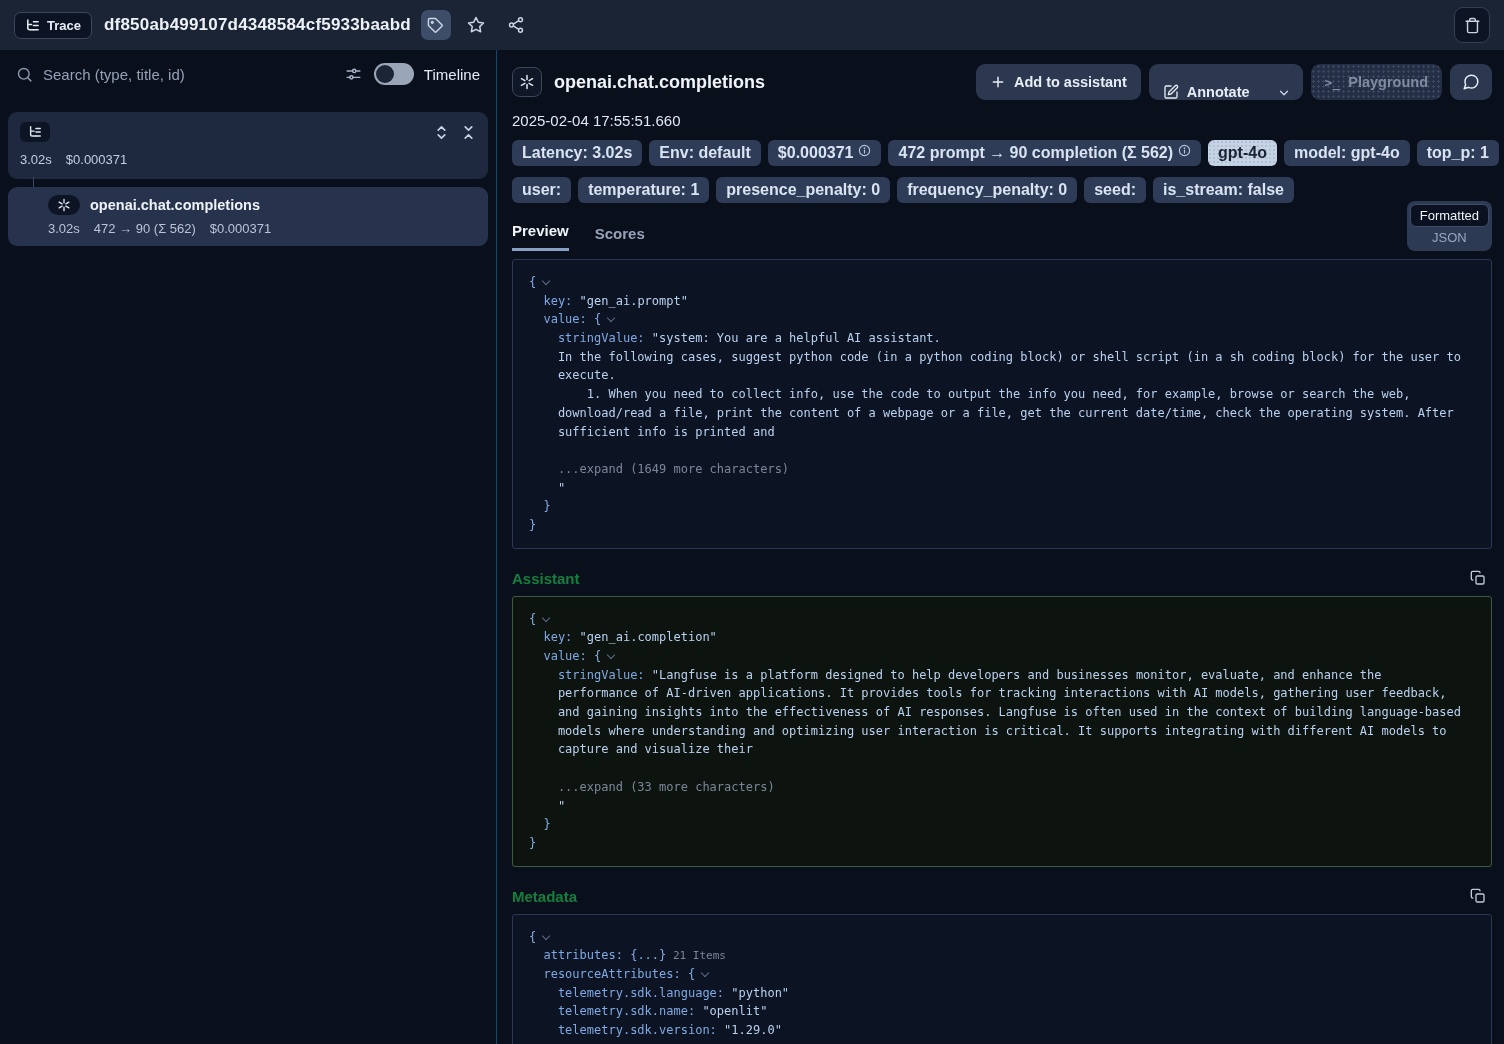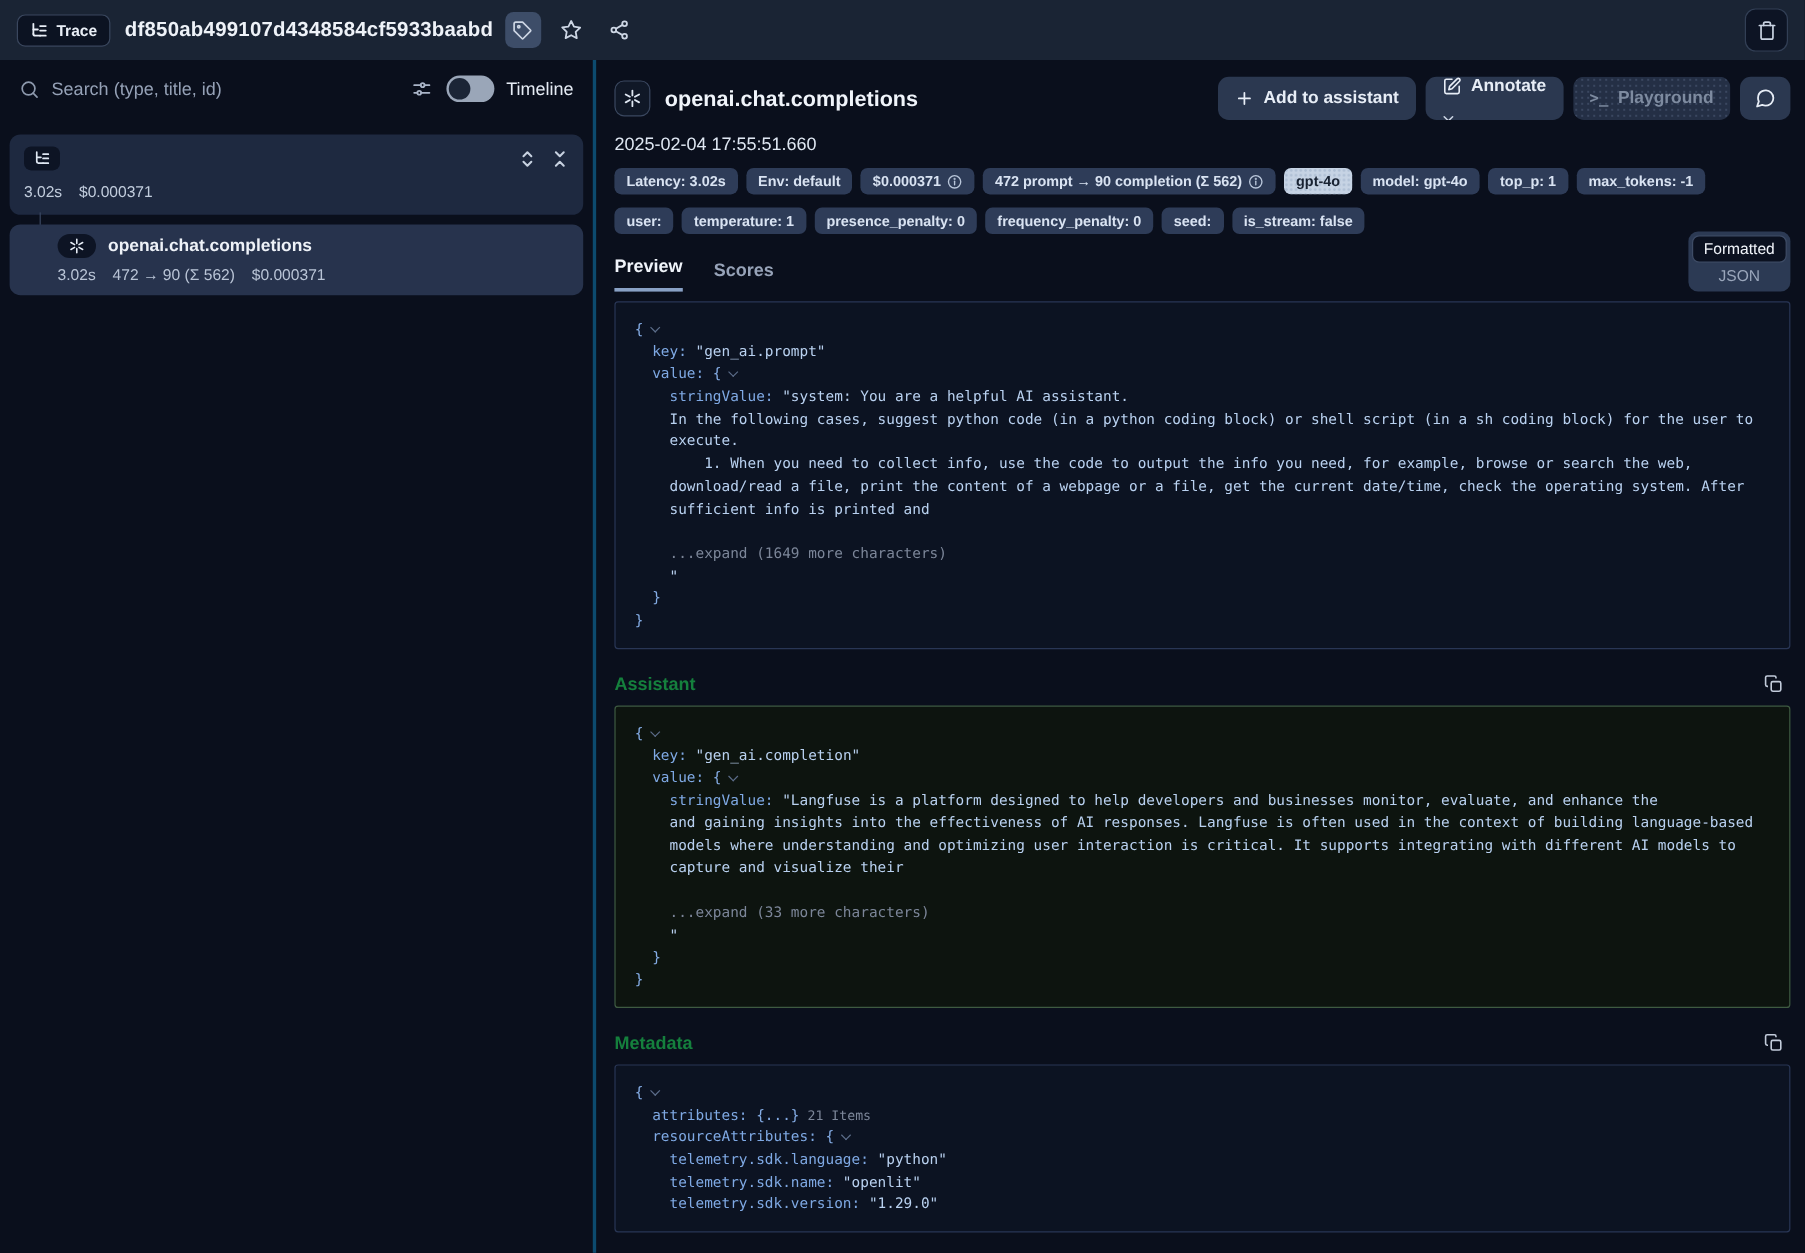--- a/index.html
+++ b/index.html
@@ -16,21 +16,21 @@
   .trace-id { font-size:17px; font-weight:bold; color:#eef2f8; letter-spacing:.2px; margin-left:2px; }
   .iconbtn { display:flex; align-items:center; justify-content:center; width:30px; height:30px;
     border-radius:7px; color:#cdd6e4; cursor:pointer; }
   .iconbtn.hl { background:#3d4d68; }
   .topbar-spacer { flex:1; }
   .trashbtn { width:36px; height:36px; border:1px solid #323f55; background:#0d1424;
     border-radius:9px; display:flex; align-items:center; justify-content:center; color:#c9d3e2; }
 
   
   .sidebar { position:absolute; top:50px; left:0; width:497px; height:994px;
-    background:#0a0f1c; border-right:3px solid #0c4a6e; }
+    background:#0a0f1c; border-right:1px solid #0c4a6e; }
   .search-row { display:flex; align-items:center; height:48px; padding:0 16px; gap:10px; }
   .search-icon { color:#8d99ad; }
   .search-input { flex:1; background:transparent; border:none; outline:none; font-size:15px;
     color:#dfe7f2; font-family:"Liberation Sans",sans-serif; }
   .search-input::placeholder { color:#95a1b6; }
   .sliders-icon { color:#aab5c8; margin-right:2px; }
   .toggle { width:40px; height:22px; border-radius:11px; background:#9aa6b8; position:relative; }
   .toggle .knob { position:absolute; left:2px; top:2px; width:18px; height:18px; border-radius:50%;
     background:#1b2536; }
   .toggle-label { font-size:15px; font-weight:normal; color:#e5ebf4; }
@@ -52,34 +52,34 @@
   
   .main { position:absolute; top:50px; left:497px; width:1007px; height:994px; background:#0a0f1c;
     padding:0 12px 0 15px; }
   .main-header { display:flex; align-items:center; margin-top:14px; }
   .openai-badge-lg { width:30px; height:30px; border:1px solid #3b4860; background:#101827;
     border-radius:8px; display:flex; align-items:center; justify-content:center; color:#dfe7f2; }
   .main-title { font-size:18px; font-weight:bold; color:#f0f4fa; margin-left:12px; }
   .header-actions { margin-left:auto; display:flex; align-items:center; gap:8px; }
   .btn { display:flex; align-items:center; gap:8px; background:#2b3850; border-radius:9px;
     height:36px; padding:0 14px; font-size:14.5px; font-weight:bold; color:#e7edf6; cursor:pointer; }
-  .split-btn { display:flex; align-items:flex-start; background:#2b3850; border-radius:9px; overflow:hidden; height:36px;flex-direction:column; }
+  .split-btn { display:flex; align-items:flex-end; background:#2b3850; border-radius:9px; overflow:hidden; height:36px; }
   .split-main { display:flex; align-items:center; gap:8px; padding:0 14px; font-size:14.5px; font-weight:bold; color:#e7edf6; cursor:pointer; }
   .split-divider { width:1px; background:#46556f; margin:6px 0; }
   .split-caret { display:flex; align-items:center; padding:0 12px; color:#cdd6e4; cursor:pointer; }
   .btn.disabled { background-color:#242f45; color:#7e8ba0;
     background-image:radial-gradient(#3a4760 1px, transparent 1.2px); background-size:5px 5px; cursor:default; }
   .btn.icon-only { width:42px; padding:0; justify-content:center; }
   .prompt-glyph { font-family:"DejaVu Sans Mono",monospace; font-size:13px; font-weight:bold; }
 
   .timestamp { margin-top:12px; font-size:15px; color:#dfe7f2; }
 
   .badge-row { display:flex; gap:7px; margin-top:11px; flex-wrap:nowrap; }
-  .badge { display:flex; align-items:flex-end; gap:5px; background:#2e3c58; color:#d9e3f2;
-    font-size:12px; font-weight:bold; border-radius:6px; padding:4px 10px; white-space:nowrap; }
+  .badge { display:flex; align-items:flex-start; gap:5px; background:#2e3c58; color:#d9e3f2;
+    font-size:16px; font-weight:bold; border-radius:6px; padding:4px 10px; white-space:nowrap; }
   .badge svg { color:#b9c6da; }
   .badge-light { background-color:#c6d3e4; color:#182232;
     background-image:radial-gradient(#b0c0d5 1px, transparent 1.2px); background-size:4px 4px; }
 
   .tabs-row { display:flex; align-items:flex-end; margin-top:16px; height:32px; }
   .tab { font-size:15px; font-weight:bold; padding-bottom:9px; margin-right:26px; cursor:pointer; }
   .tab.active { color:#f0f4fa; border-bottom:3px solid #89a1c5; }
   .tab.inactive { color:#97a3b8; }
   .seg-control { margin-left:auto; display:flex; background:#2c3a54; border-radius:8px; padding:3px; align-items:center;flex-direction:column; }
   .seg { font-size:13px; padding:3px 9px; border-radius:6px; cursor:pointer; }
@@ -362,20 +362,21 @@
         <rect x="9" y="9" width="12" height="12" rx="2"></rect>
           <path d="M5 15H4a2 2 0 0 1-2-2V4a2 2 0 0 1 2-2h9a2 2 0 0 1 2 2v1"></path>
       </svg>
     </span>
   </div>
   <div class="codeblock green">
       <div class="codeline"><span class="tok-p">{</span><span class="chev"></span></div>
       <div class="codeline"><span class="tok-k">  key: </span><span class="tok-s">"gen_ai.completion"</span></div>
       <div class="codeline"><span class="tok-k">  value: </span><span class="tok-p">{</span><span class="chev"></span></div>
       <div class="codeline"><span class="tok-k">    stringValue: </span><span class="tok-s">"Langfuse is a platform designed to help developers and businesses monitor, evaluate, and enhance the</span></div>
+      <div class="codeline"><span class="tok-s">    performance of AI-driven applications. It provides tools for tracking interactions with AI models, gathering user feedback,</span></div>
       <div class="codeline"><span class="tok-s">    and gaining insights into the effectiveness of AI responses. Langfuse is often used in the context of building language-based</span></div>
       <div class="codeline"><span class="tok-s">    models where understanding and optimizing user interaction is critical. It supports integrating with different AI models to</span></div>
       <div class="codeline"><span class="tok-s">    capture and visualize their</span></div>
       <div class="codeline"><span class="tok-s"></span></div>
       <div class="codeline"><span class="tok-m">    ...expand (33 more characters)</span></div>
       <div class="codeline"><span class="tok-s">    "</span></div>
       <div class="codeline"><span class="tok-p">  }</span></div>
       <div class="codeline"><span class="tok-p">}</span></div>
     </div>
 

